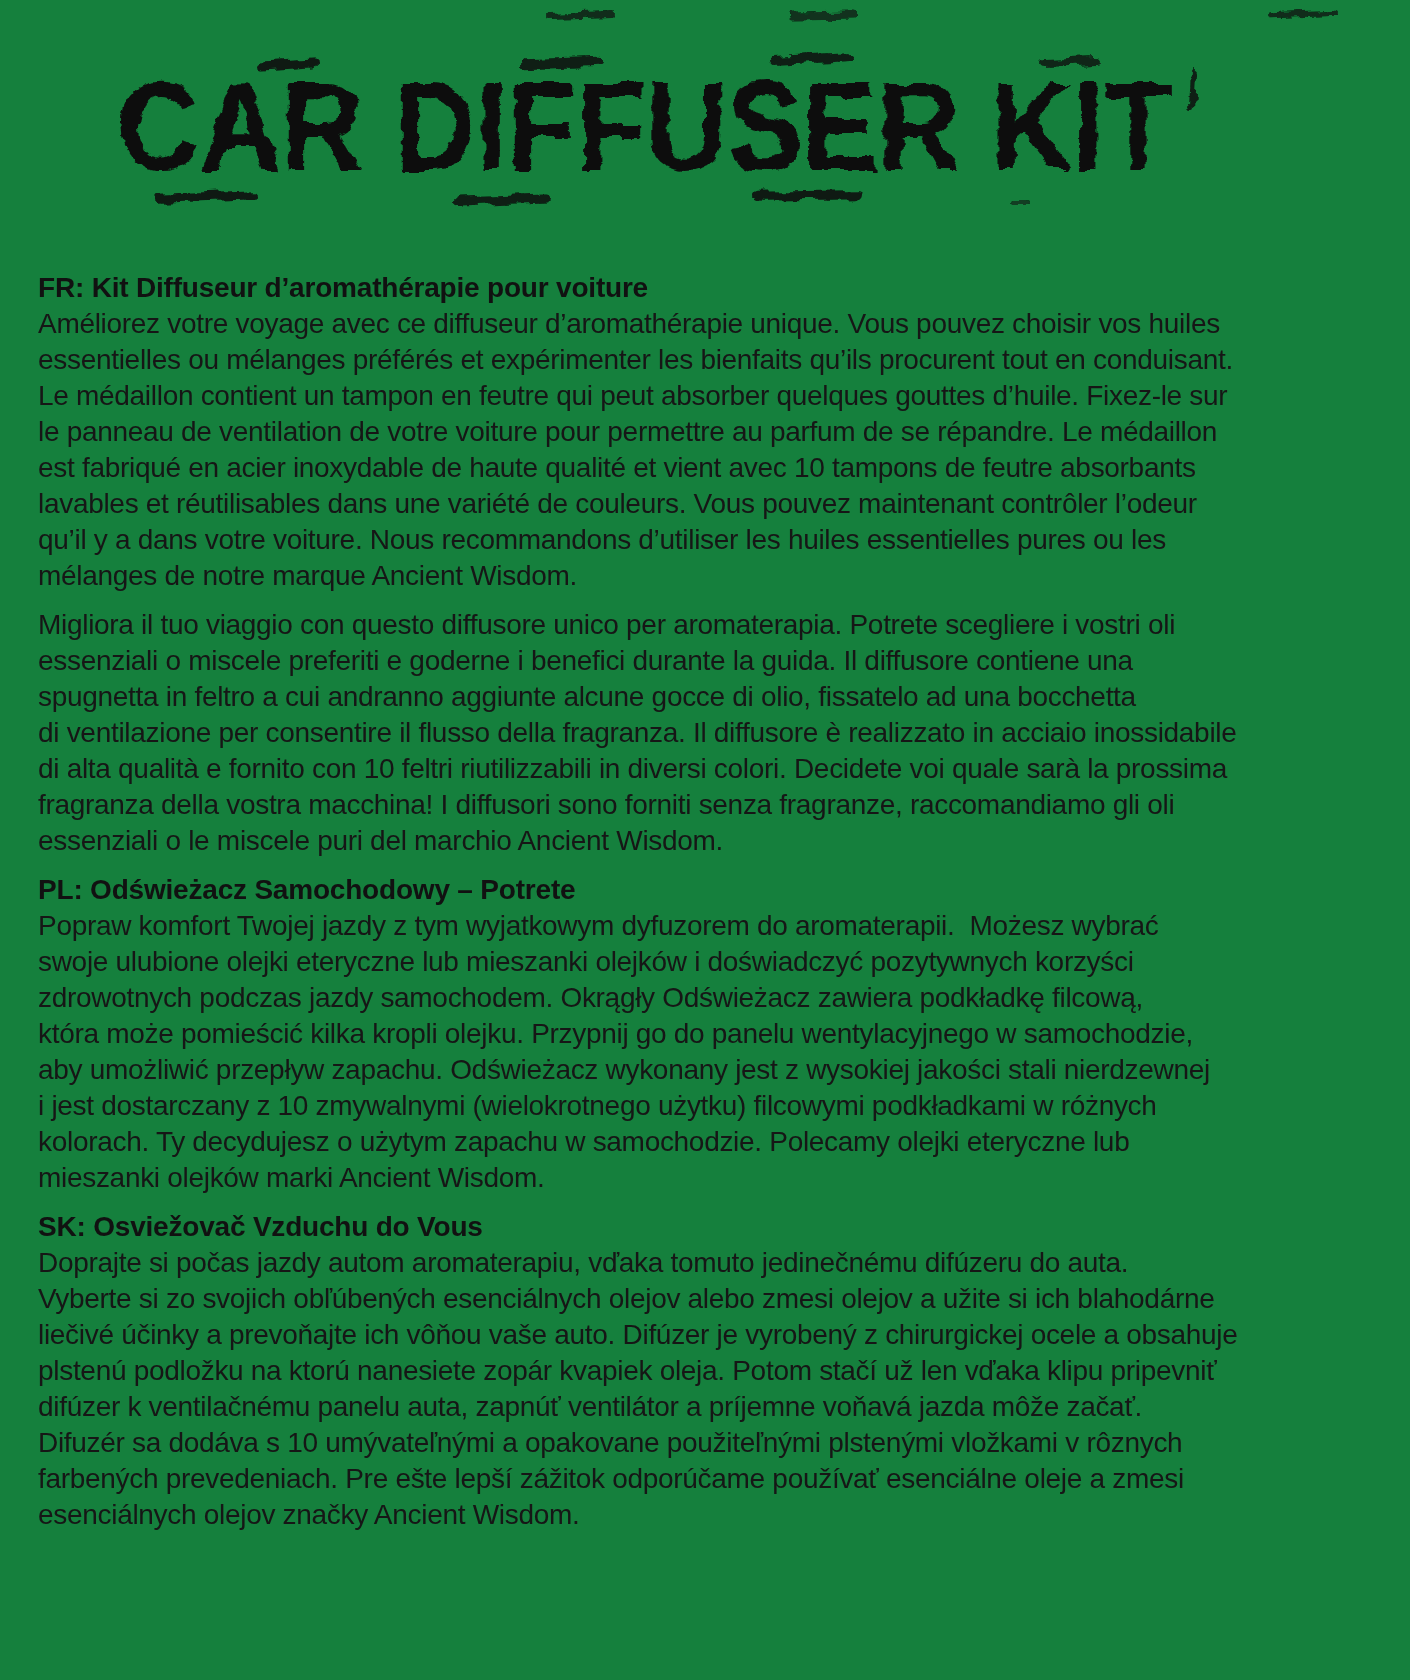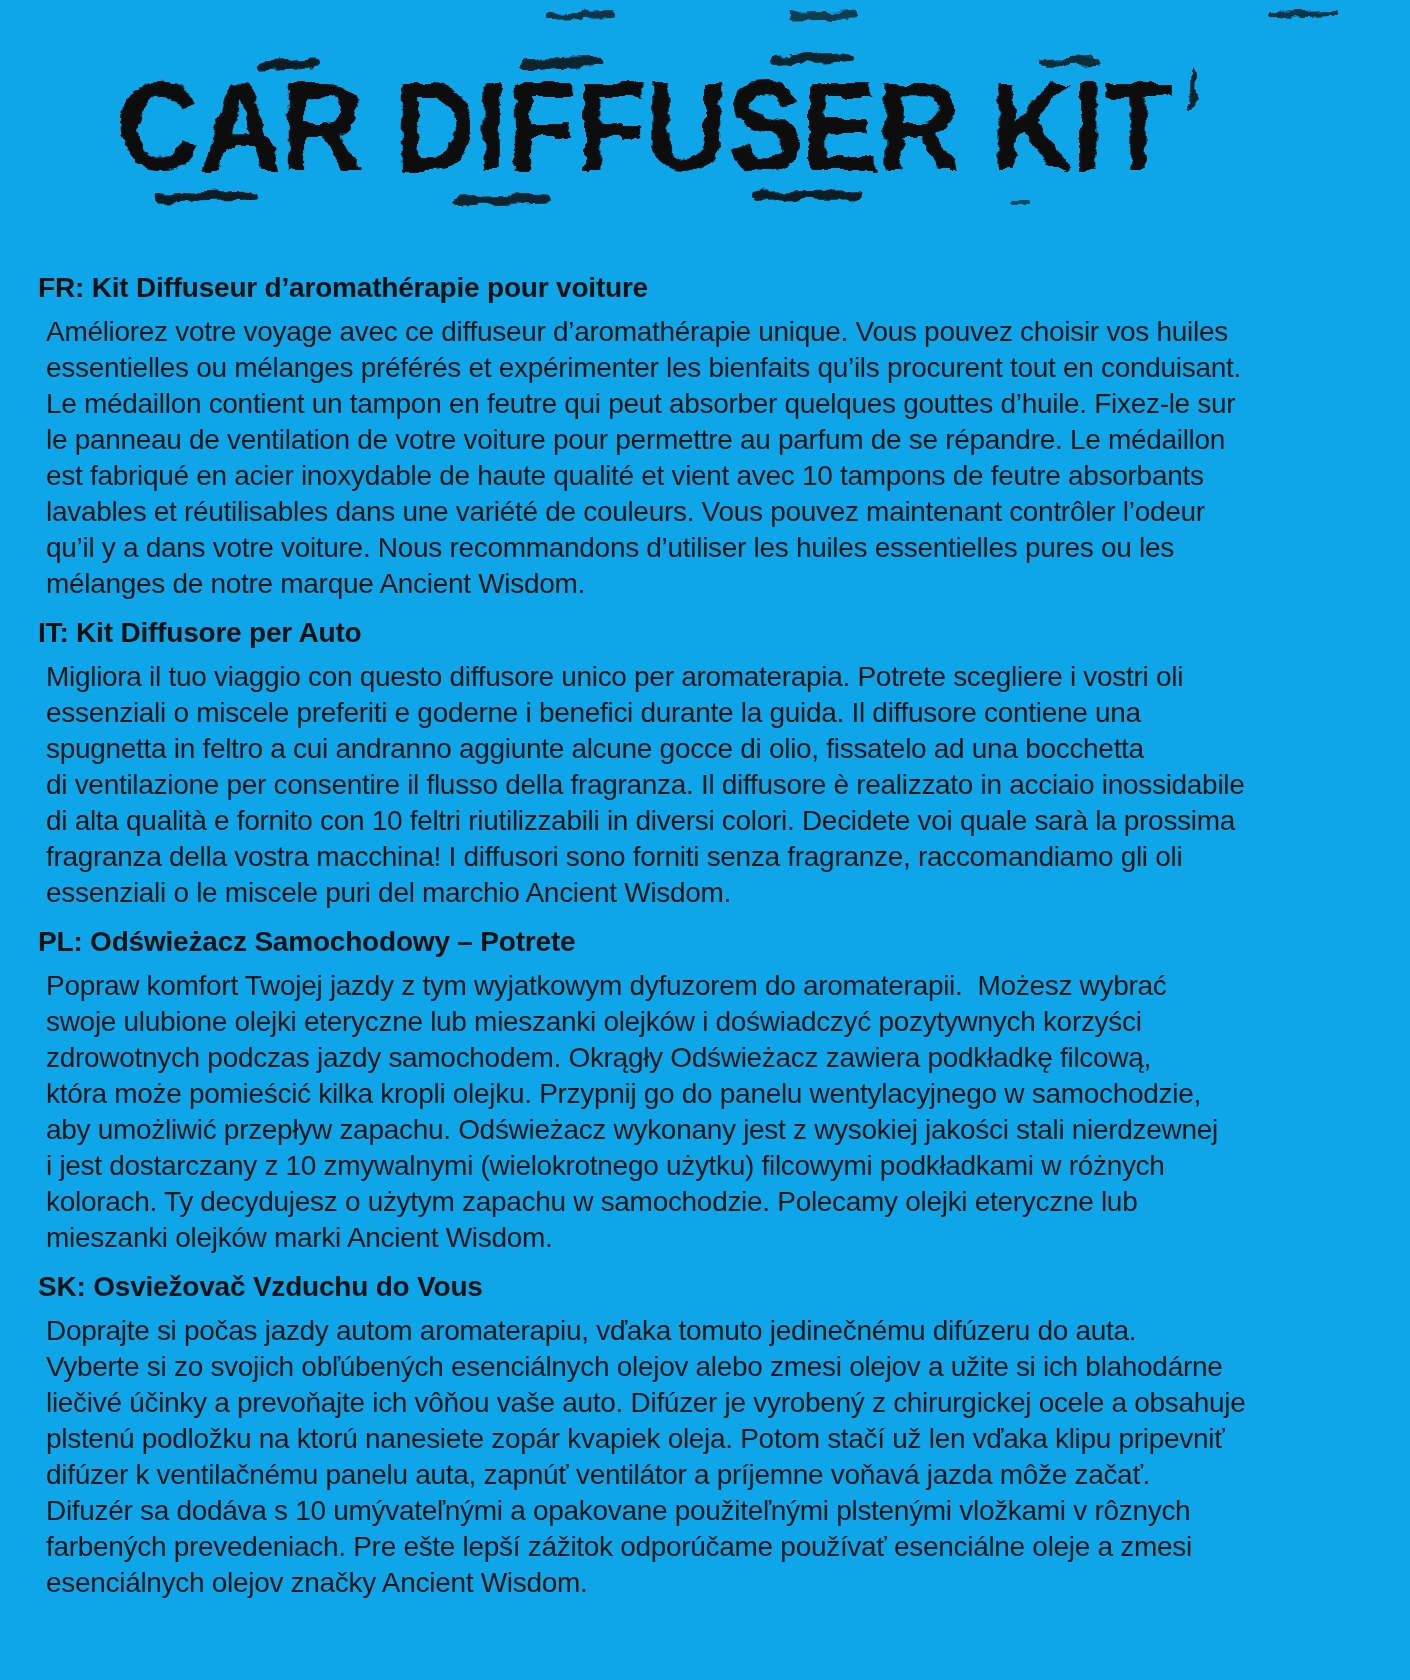--- a/index.html
+++ b/index.html
@@ -4,21 +4,21 @@
 <style>
   html, body {
     margin: 0;
     padding: 0;
     background: #ffffff;
   }
   .page {
     position: relative;
     width: 1410px;
     height: 1680px;
-    background: #0ea5e9;
+    background: #15803d;
     overflow: hidden;
     font-family: "Liberation Sans", sans-serif;
     color: #111111;
   }
   .title-wrap {
     width: 1410px;
     height: 215px;
     overflow: visible;
   }
   .content {
@@ -28,21 +28,21 @@
   .lang-section { margin: 0 0 13px 0; }
   .lang-section h2 {
     margin: 0;
     font-size: 28px;
     line-height: 36px;
     font-weight: bold;
     letter-spacing: -0.2px;
     color: #111111;
   }
   .lang-section p {
-    margin: 8px;
+    margin: 0;
     font-size: 28px;
     line-height: 36px;
     letter-spacing: -0.3px;
     white-space: pre-wrap;
     color: #161616;
   }
 </style>
 </head>
 <body>
 
@@ -85,21 +85,20 @@
 essentielles ou mélanges préférés et expérimenter les bienfaits qu’ils procurent tout en conduisant.
 Le médaillon contient un tampon en feutre qui peut absorber quelques gouttes d’huile. Fixez-le sur
 le panneau de ventilation de votre voiture pour permettre au parfum de se répandre. Le médaillon
 est fabriqué en acier inoxydable de haute qualité et vient avec 10 tampons de feutre absorbants
 lavables et réutilisables dans une variété de couleurs. Vous pouvez maintenant contrôler l’odeur
 qu’il y a dans votre voiture. Nous recommandons d’utiliser les huiles essentielles pures ou les
 mélanges de notre marque Ancient Wisdom.</p>
     </section>
 
     <section class="lang-section">
-      <h2>IT: Kit Diffusore per Auto</h2>
       <p>Migliora il tuo viaggio con questo diffusore unico per aromaterapia. Potrete scegliere i vostri oli
 essenziali o miscele preferiti e goderne i benefici durante la guida. Il diffusore contiene una
 spugnetta in feltro a cui andranno aggiunte alcune gocce di olio, fissatelo ad una bocchetta
 di ventilazione per consentire il flusso della fragranza. Il diffusore è realizzato in acciaio inossidabile
 di alta qualità e fornito con 10 feltri riutilizzabili in diversi colori. Decidete voi quale sarà la prossima
 fragranza della vostra macchina! I diffusori sono forniti senza fragranze, raccomandiamo gli oli
 essenziali o le miscele puri del marchio Ancient Wisdom.</p>
     </section>
 
     <section class="lang-section">

